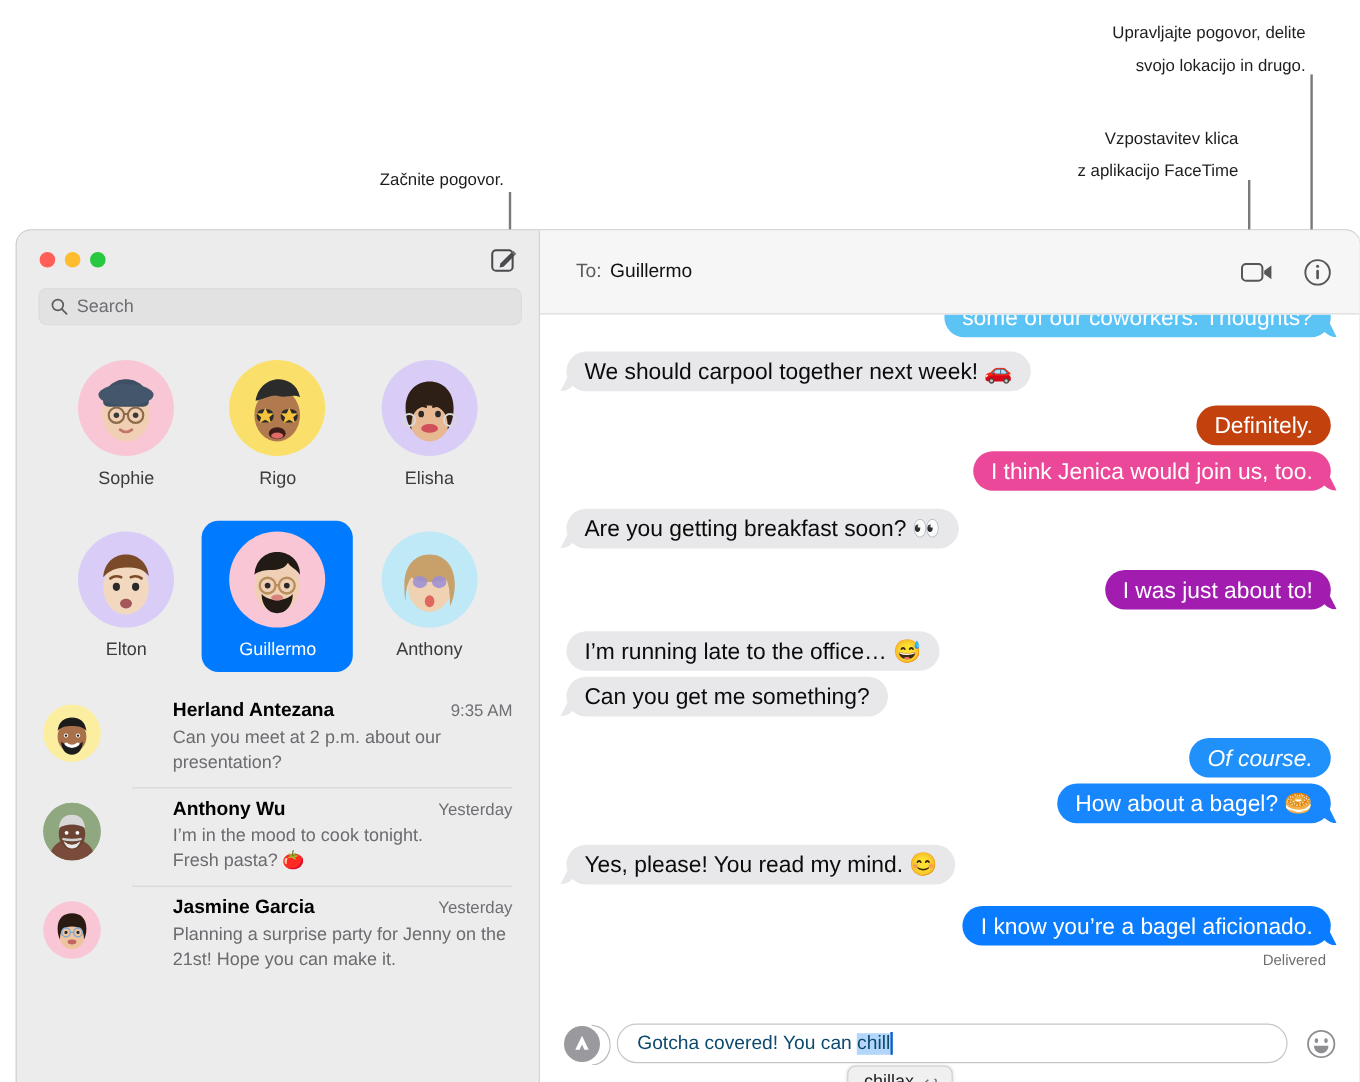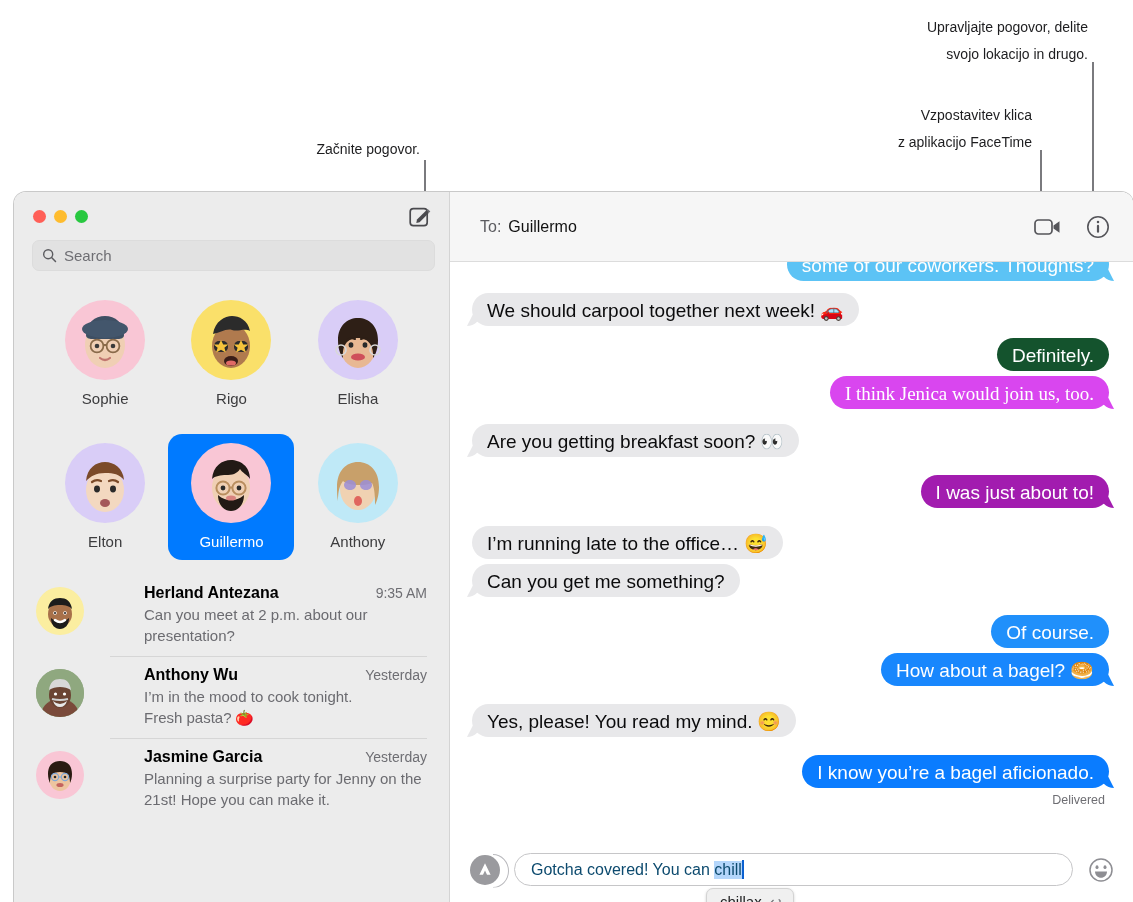--- a/index.html
+++ b/index.html
@@ -562,45 +562,45 @@
 
         <div class="msg-row out" style="margin-top:-14px;">
           <div class="bubble out" style="background:#5cc3f5; max-width:392px;">some of our coworkers. Thoughts?</div>
         </div>
 
         <div class="msg-row in">
           <div class="bubble in">We should carpool together next week! 🚗</div>
         </div>
 
         <div class="msg-row out">
-          <div class="bubble out tailless" style="background:#14532d;">Definitely.</div>
+          <div class="bubble out tailless" style="background:#c2410c;">Definitely.</div>
         </div>
 
         <div class="msg-row out" style="margin-top:5px;">
-          <div class="bubble out" style="background:#d946ef;font-family:Liberation Serif, serif;">I think Jenica would join us, too.</div>
+          <div class="bubble out" style="background:#ec4899;">I think Jenica would join us, too.</div>
         </div>
 
         <div class="msg-row in" style="margin-top:15px;">
           <div class="bubble in">Are you getting breakfast soon? 👀</div>
         </div>
 
         <div class="msg-row out" style="margin-top:18px;">
           <div class="bubble out" style="background:#a21caf;">I was just about to!</div>
         </div>
 
         <div class="msg-row in" style="margin-top:18px;">
           <div class="bubble in tailless">I’m running late to the office… 😅</div>
         </div>
 
         <div class="msg-row in" style="margin-top:5px;">
           <div class="bubble in">Can you get me something?</div>
         </div>
 
         <div class="msg-row out" style="margin-top:18px;">
-          <div class="bubble out tailless" style="background:#2090fb;">Of course.</div>
+          <div class="bubble out tailless" style="background:#2090fb;font-style:italic;">Of course.</div>
         </div>
 
         <div class="msg-row out" style="margin-top:5px;">
           <div class="bubble out" style="background:#1887fd;">How about a bagel? 🥯</div>
         </div>
 
         <div class="msg-row in" style="margin-top:18px;">
           <div class="bubble in">Yes, please! You read my mind. 😊</div>
         </div>
 

